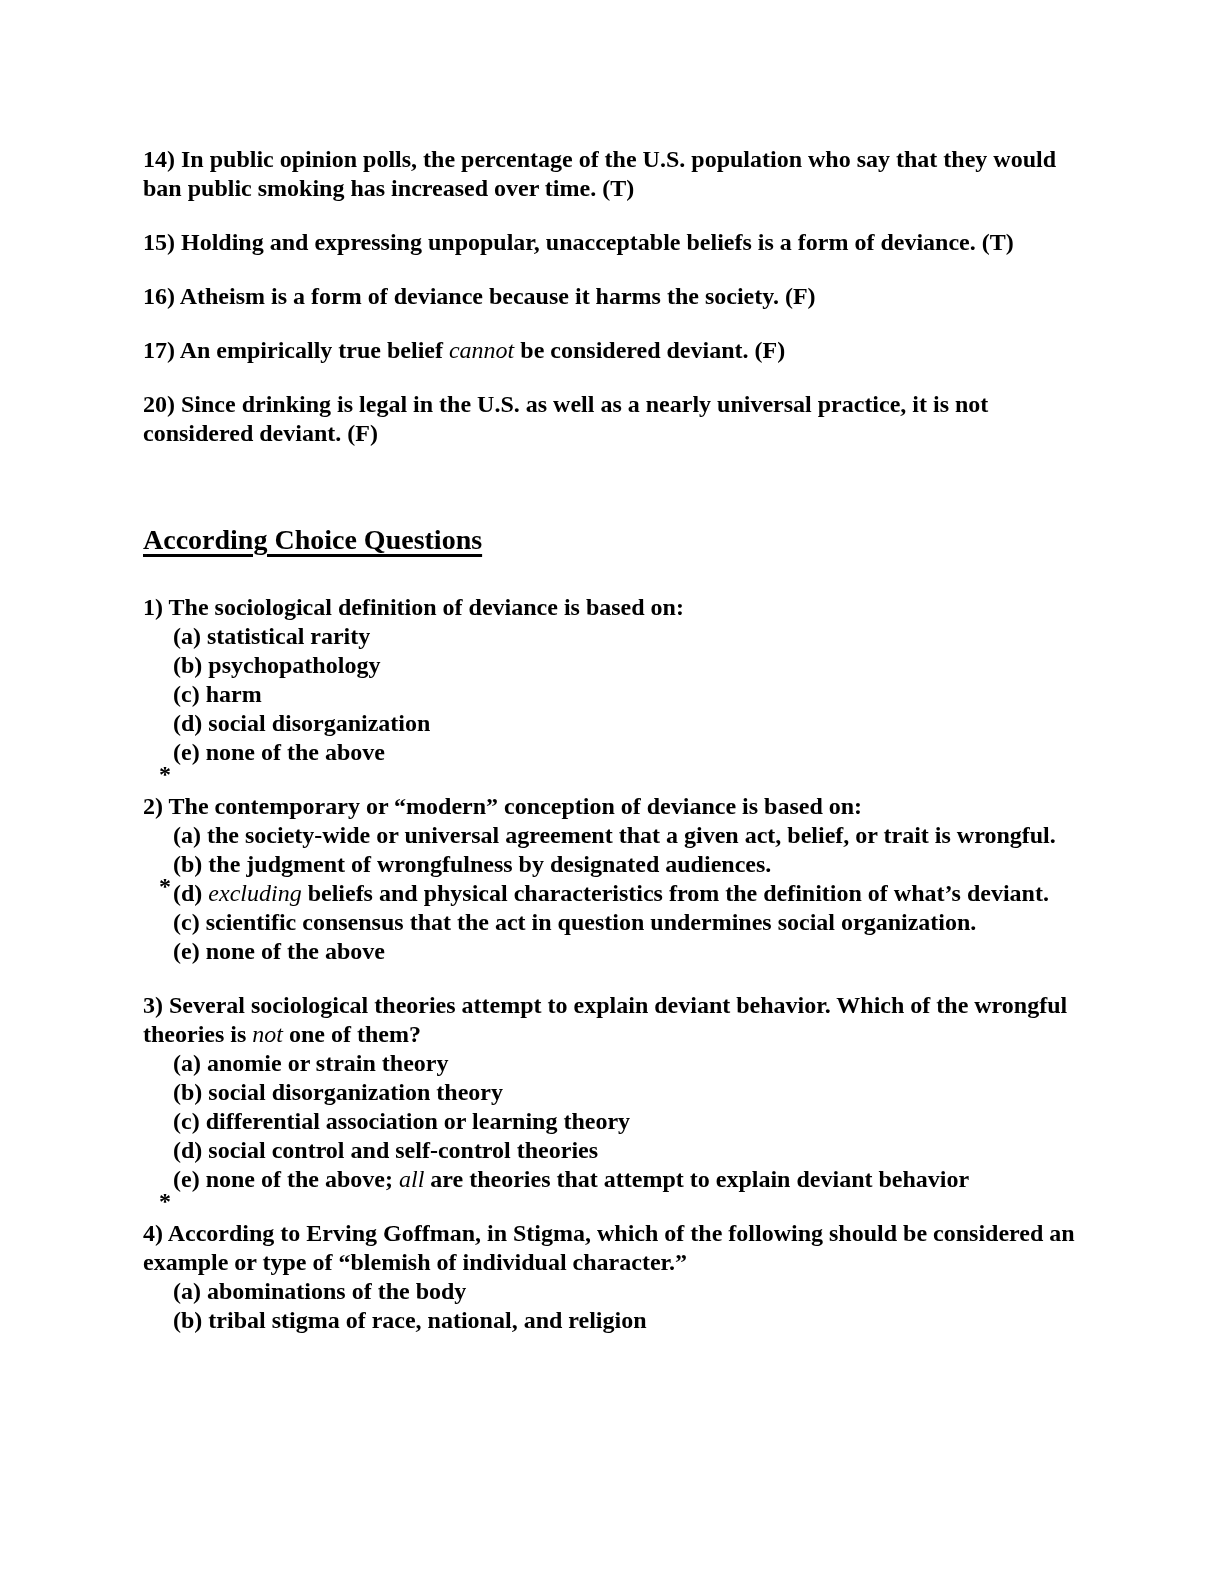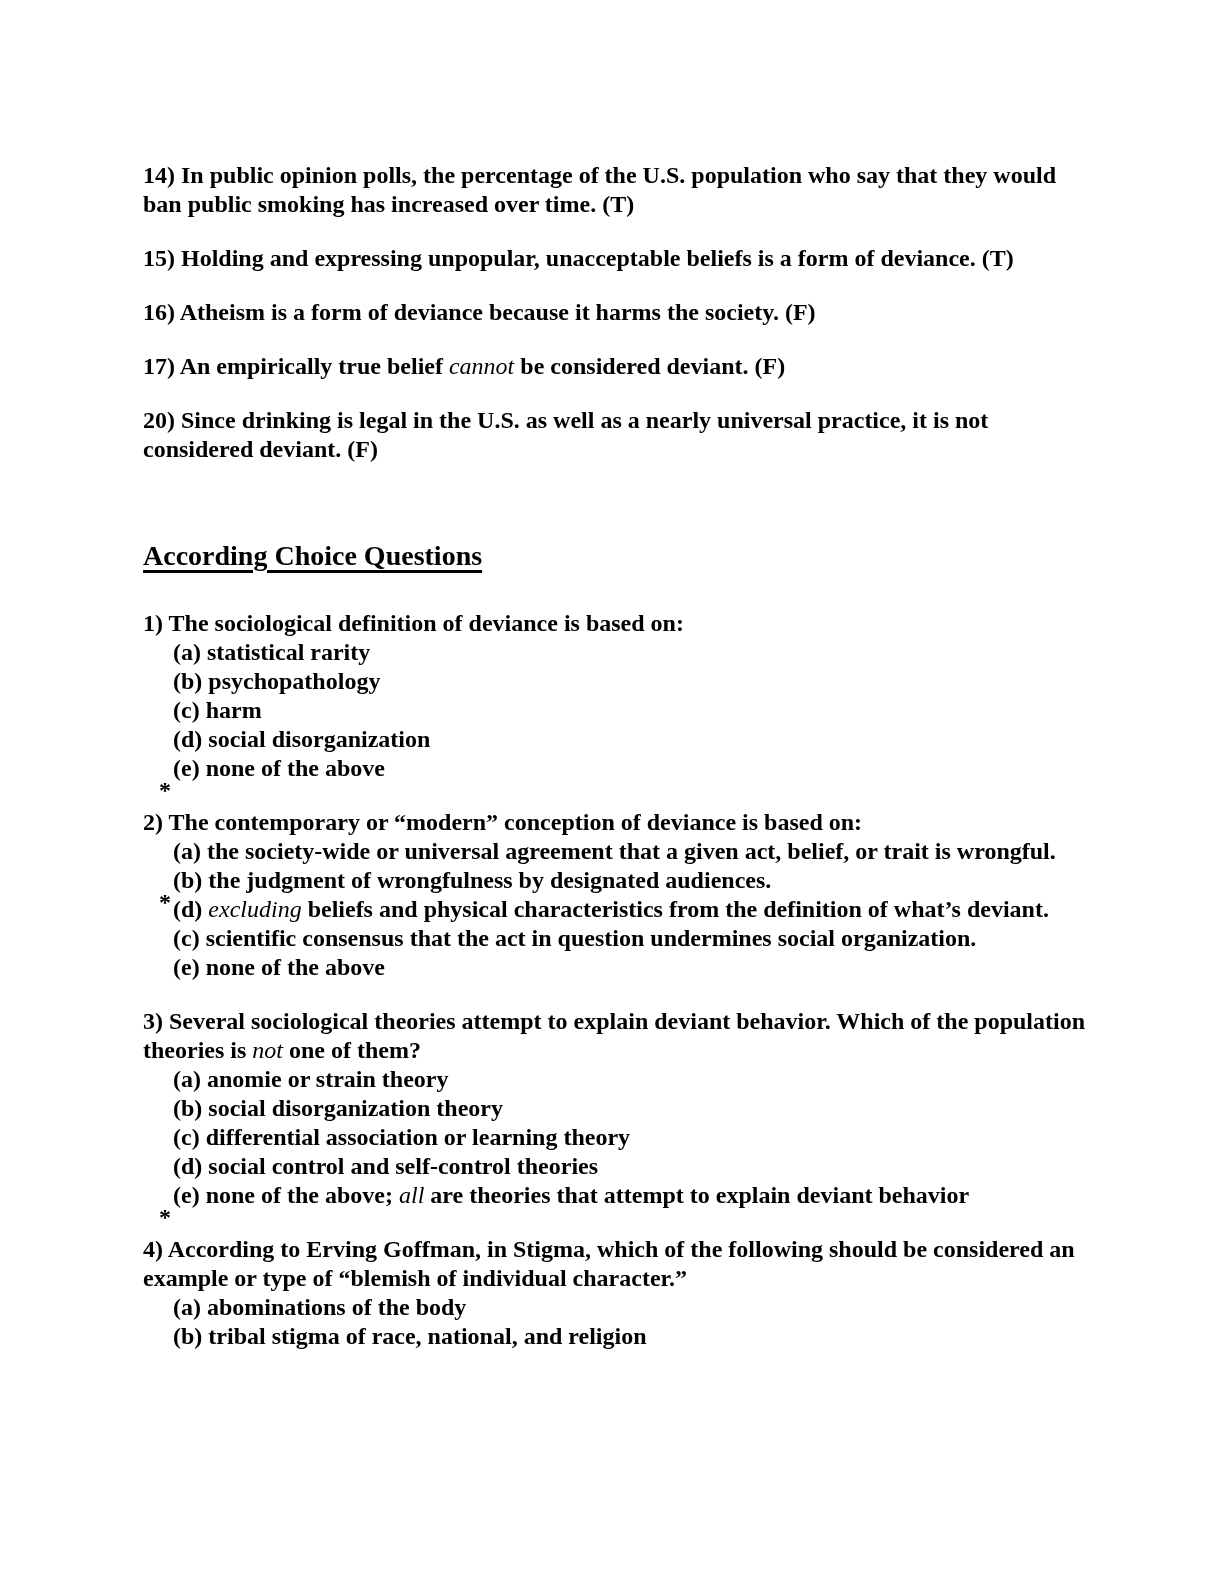--- a/index.html
+++ b/index.html
@@ -14,21 +14,20 @@
     font-weight: bold;
     color: #000000;
   }
   .page {
     position: absolute;
     top: 0; left: 0;
     width: 1224px;
     height: 1408px;
     padding: 145px 144px 0 143px;
     overflow: hidden;
-    margin-top: 16px;
   }
   .question {
     font-size: 24px;
     line-height: 29px;
     margin-bottom: 25px;
     letter-spacing: 0px;
   }
   .line { white-space: nowrap; }
   .line em, .opt em {
     font-style: italic;
@@ -102,21 +101,21 @@
   <div class="question">
     <div class="line"><span>2)</span> <span>The contemporary or “modern” conception of deviance is based on:</span></div>
     <div class="opt"><span>(a) the society-wide or universal agreement that a given act, belief, or trait is wrongful.</span></div>
     <div class="opt"><span class="star"><span class="star-glyph">*</span></span><span>(b) the judgment of wrongfulness by designated audiences.</span></div>
     <div class="opt"><span>(d) </span><em>excluding</em><span> beliefs and physical characteristics from the definition of what’s deviant.</span></div>
     <div class="opt"><span>(c) scientific consensus that the act in question undermines social organization.</span></div>
     <div class="opt"><span>(e) none of the above</span></div>
   </div>
 
   <div class="question">
-    <div class="line"><span>3)</span> <span>Several sociological theories attempt to explain deviant behavior. Which of the population</span></div>
+    <div class="line"><span>3)</span> <span>Several sociological theories attempt to explain deviant behavior. Which of the wrongful</span></div>
     <div class="line"><span>theories is </span><em>not</em><span> one of them?</span></div>
     <div class="opt"><span>(a) anomie or strain theory</span></div>
     <div class="opt"><span>(b) social disorganization theory</span></div>
     <div class="opt"><span>(c) differential association or learning theory</span></div>
     <div class="opt"><span>(d) social control and self-control theories</span></div>
     <div class="opt"><span class="star"><span class="star-glyph">*</span></span><span>(e) none of the above; </span><em>all</em><span> are theories that attempt to explain deviant behavior</span></div>
   </div>
 
   <div class="question">
     <div class="line"><span>4)</span> <span>According to Erving Goffman, in Stigma, which of the following should be considered an</span></div>

